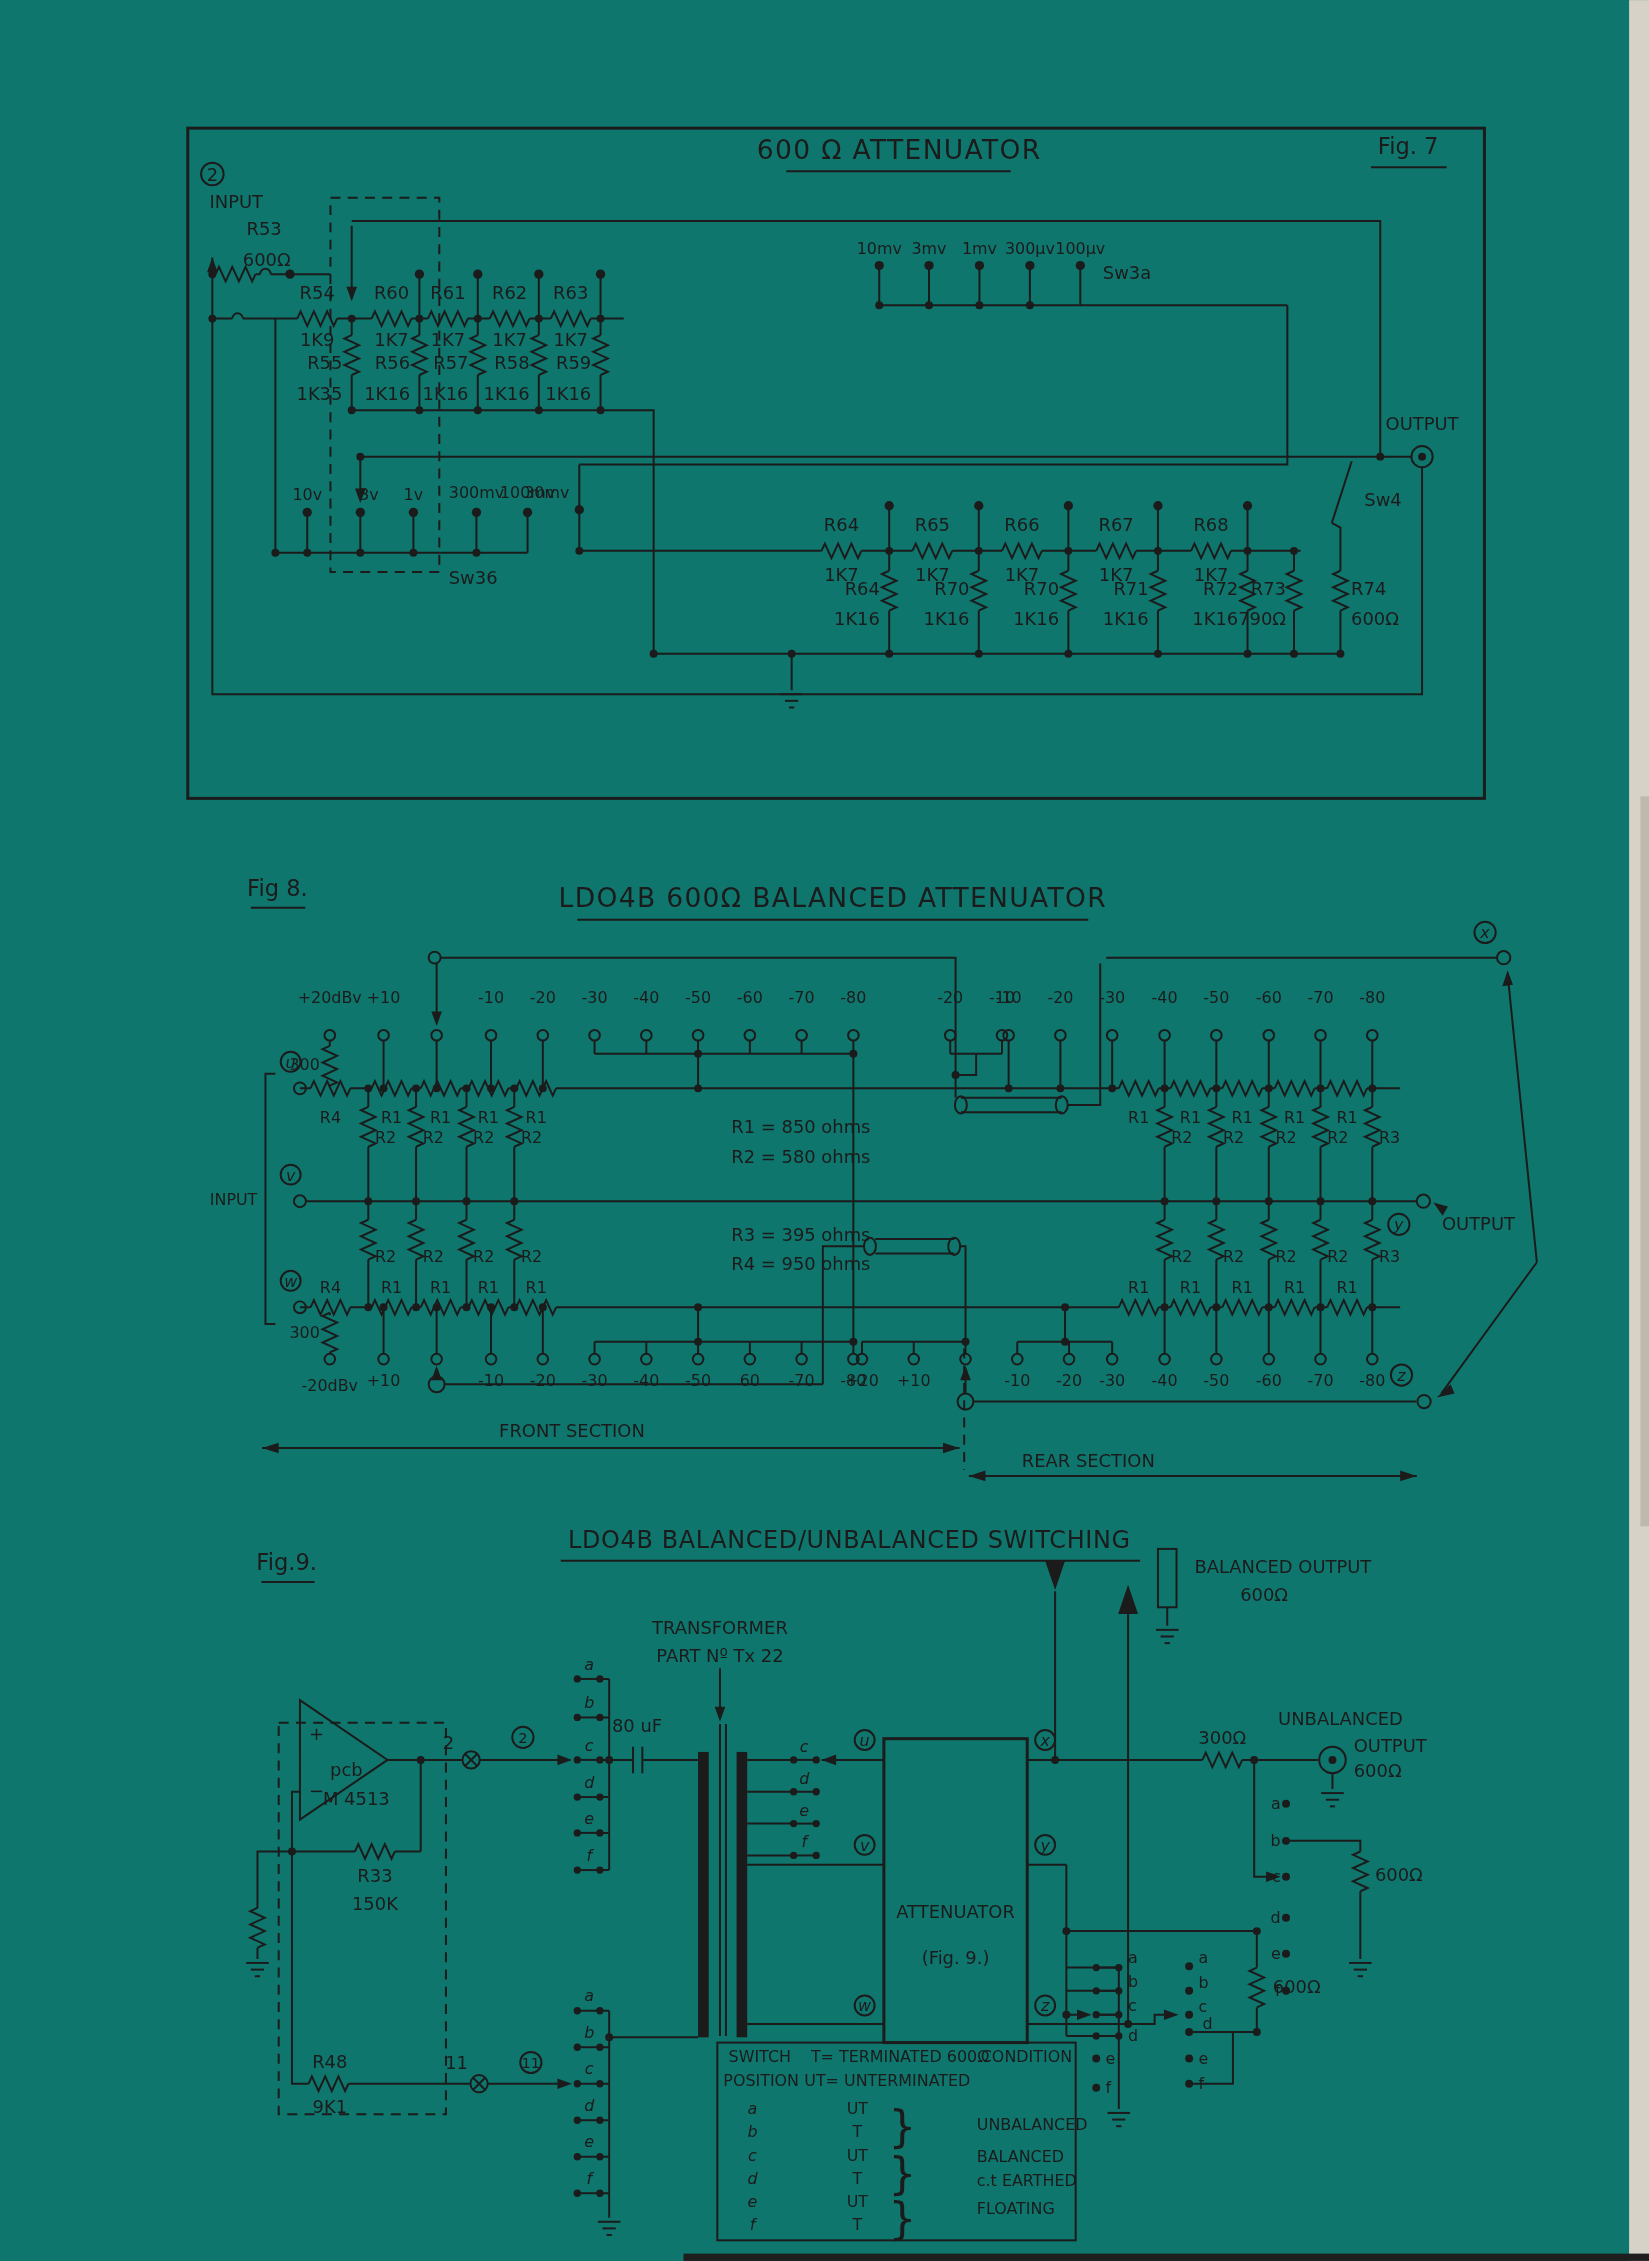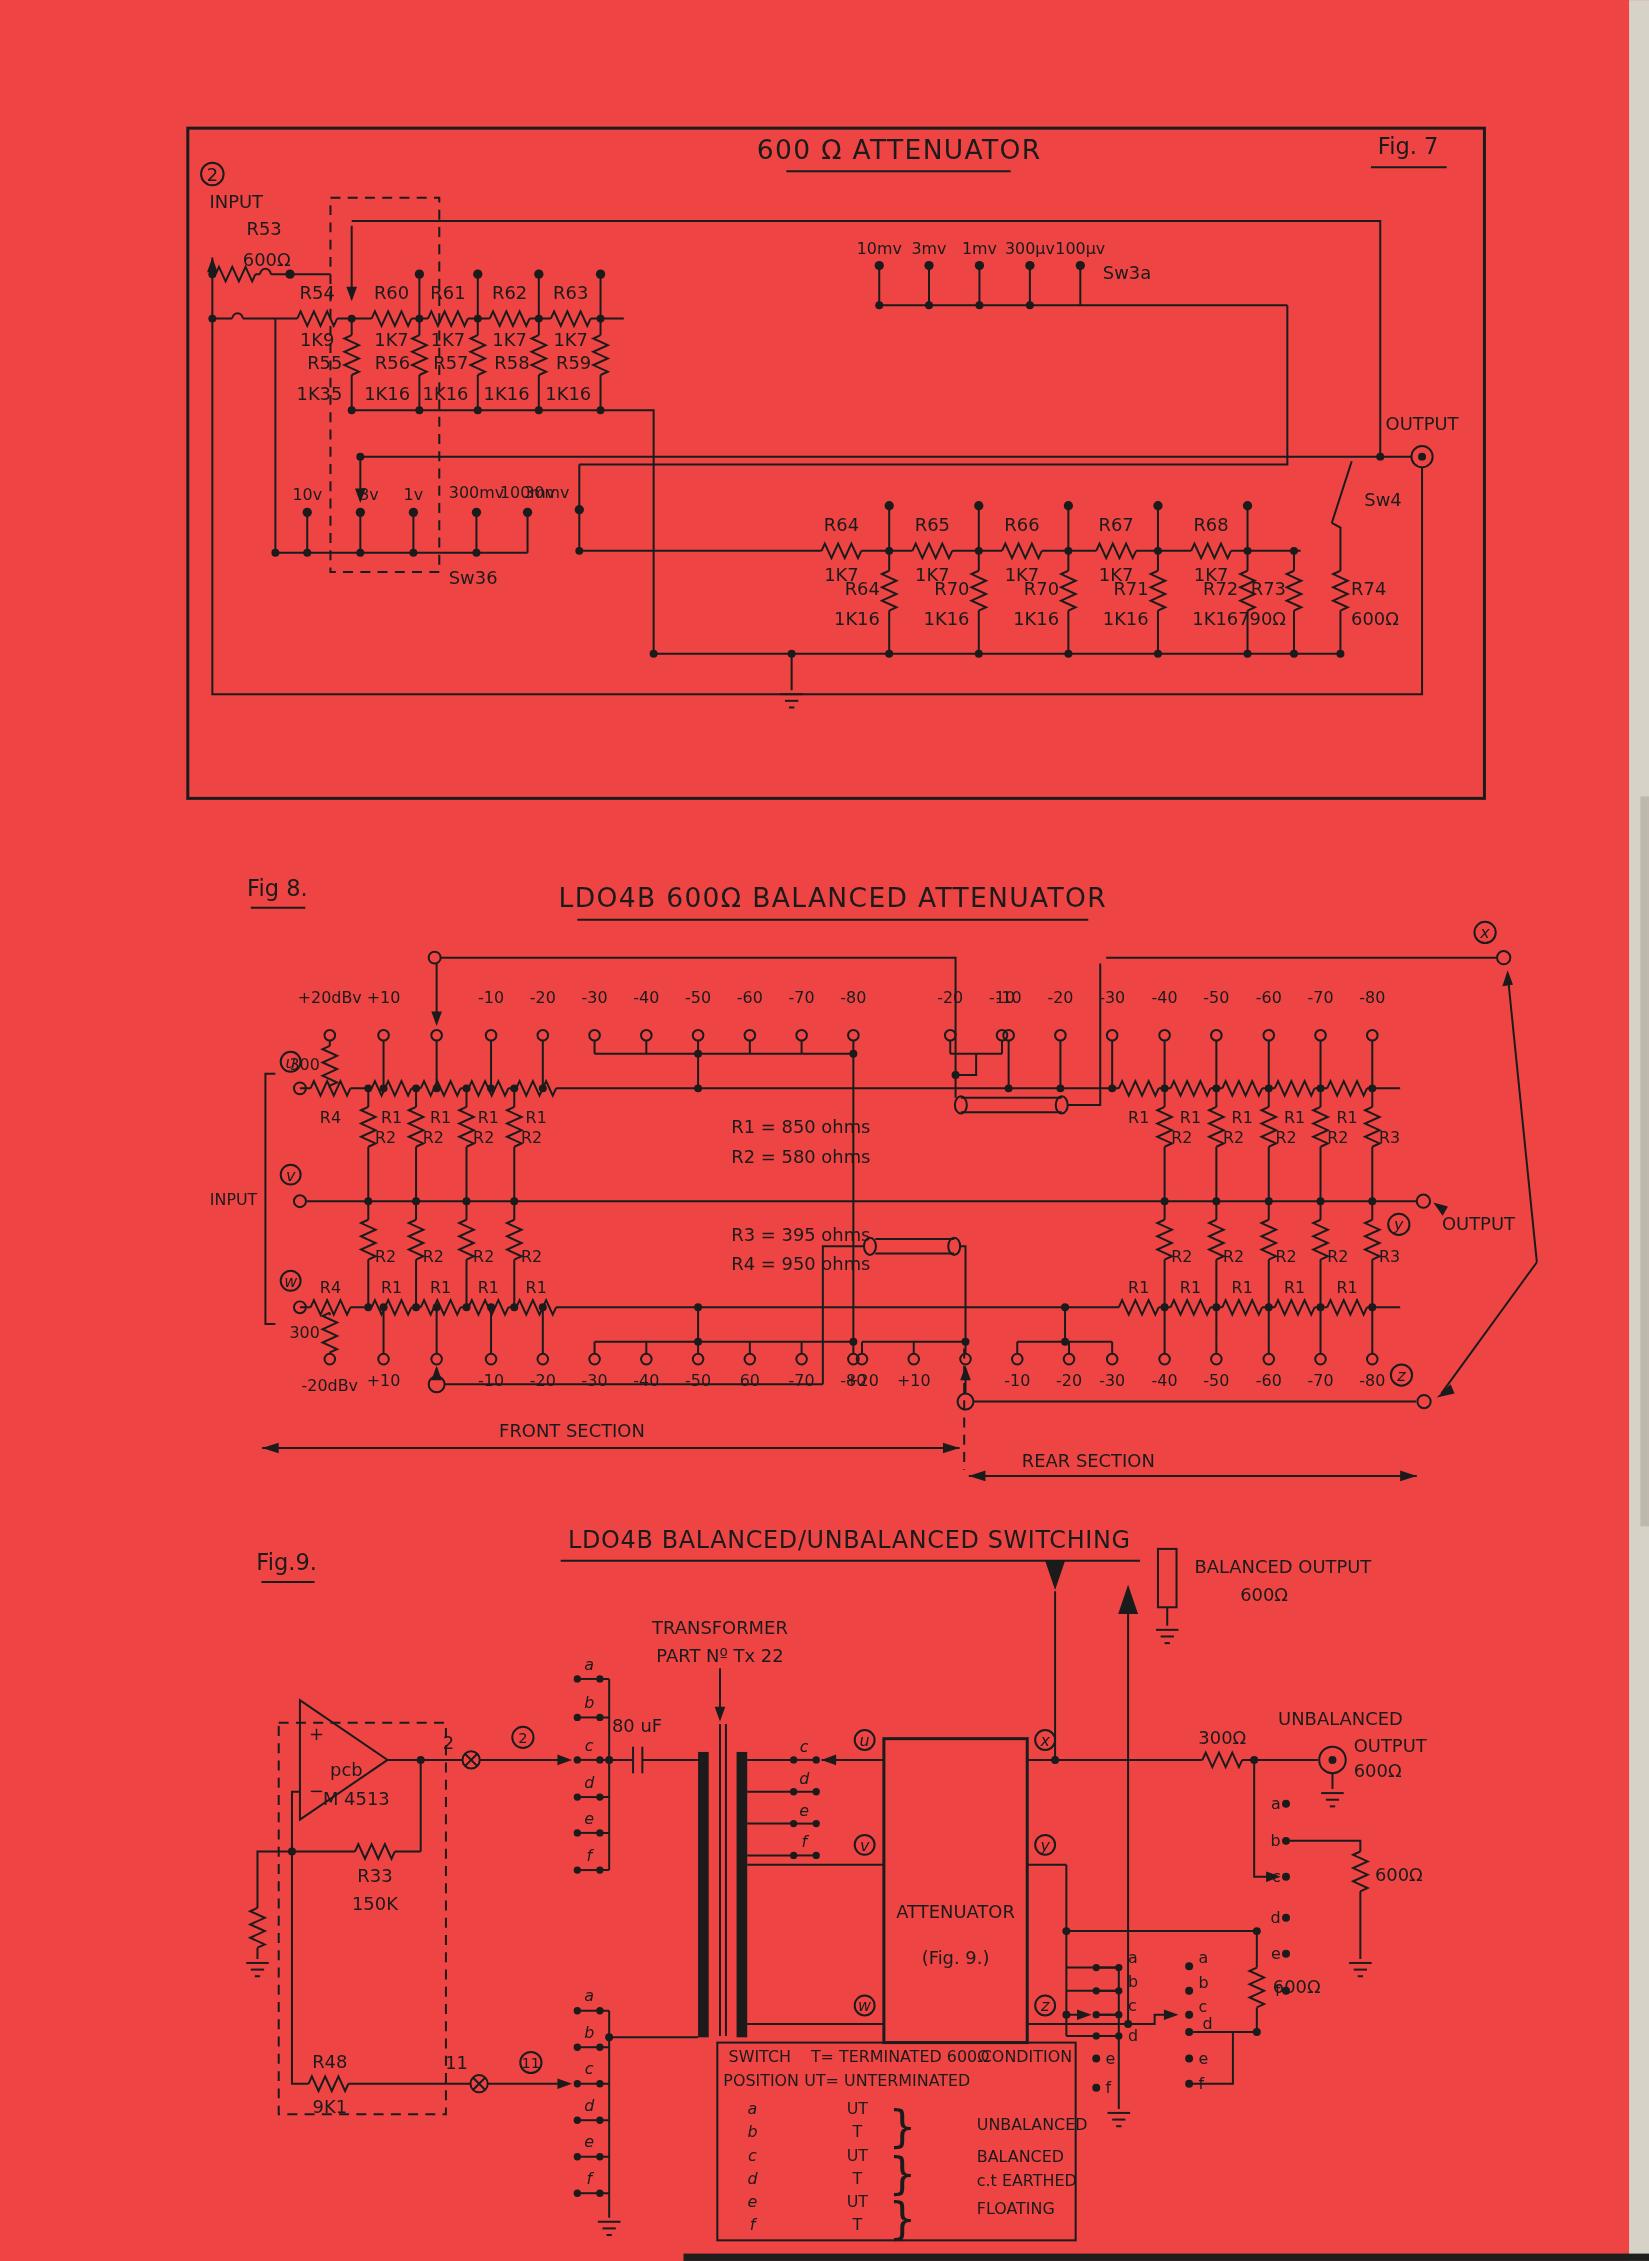--- a/index.html
+++ b/index.html
@@ -1,16 +1,16 @@
 <!DOCTYPE html>
 <html style="font-size:10.6px"><head>
 <meta charset="utf-8">
 <style>
   html,body{margin:0;padding:0;background:#8a8a8a}
-  .page{position:relative;width:1649px;height:2261px;background:#ef4444;overflow:hidden}
+  .page{position:relative;width:1649px;height:2261px;background:#0f766e;overflow:hidden}
   svg{display:block}
   text{font-family:"DejaVu Sans",sans-serif;fill:#1b1b1b;font-size:27px;text-anchor:middle}
   .s{font-size:24px}
   .b{font-size:40px;letter-spacing:2px}
   .b2{font-size:36px;letter-spacing:1px}
   .f{font-size:34px}
   .i{font-style:italic}
   .st{text-anchor:start}
   .en{text-anchor:end}
   .t22{font-size:22px}

